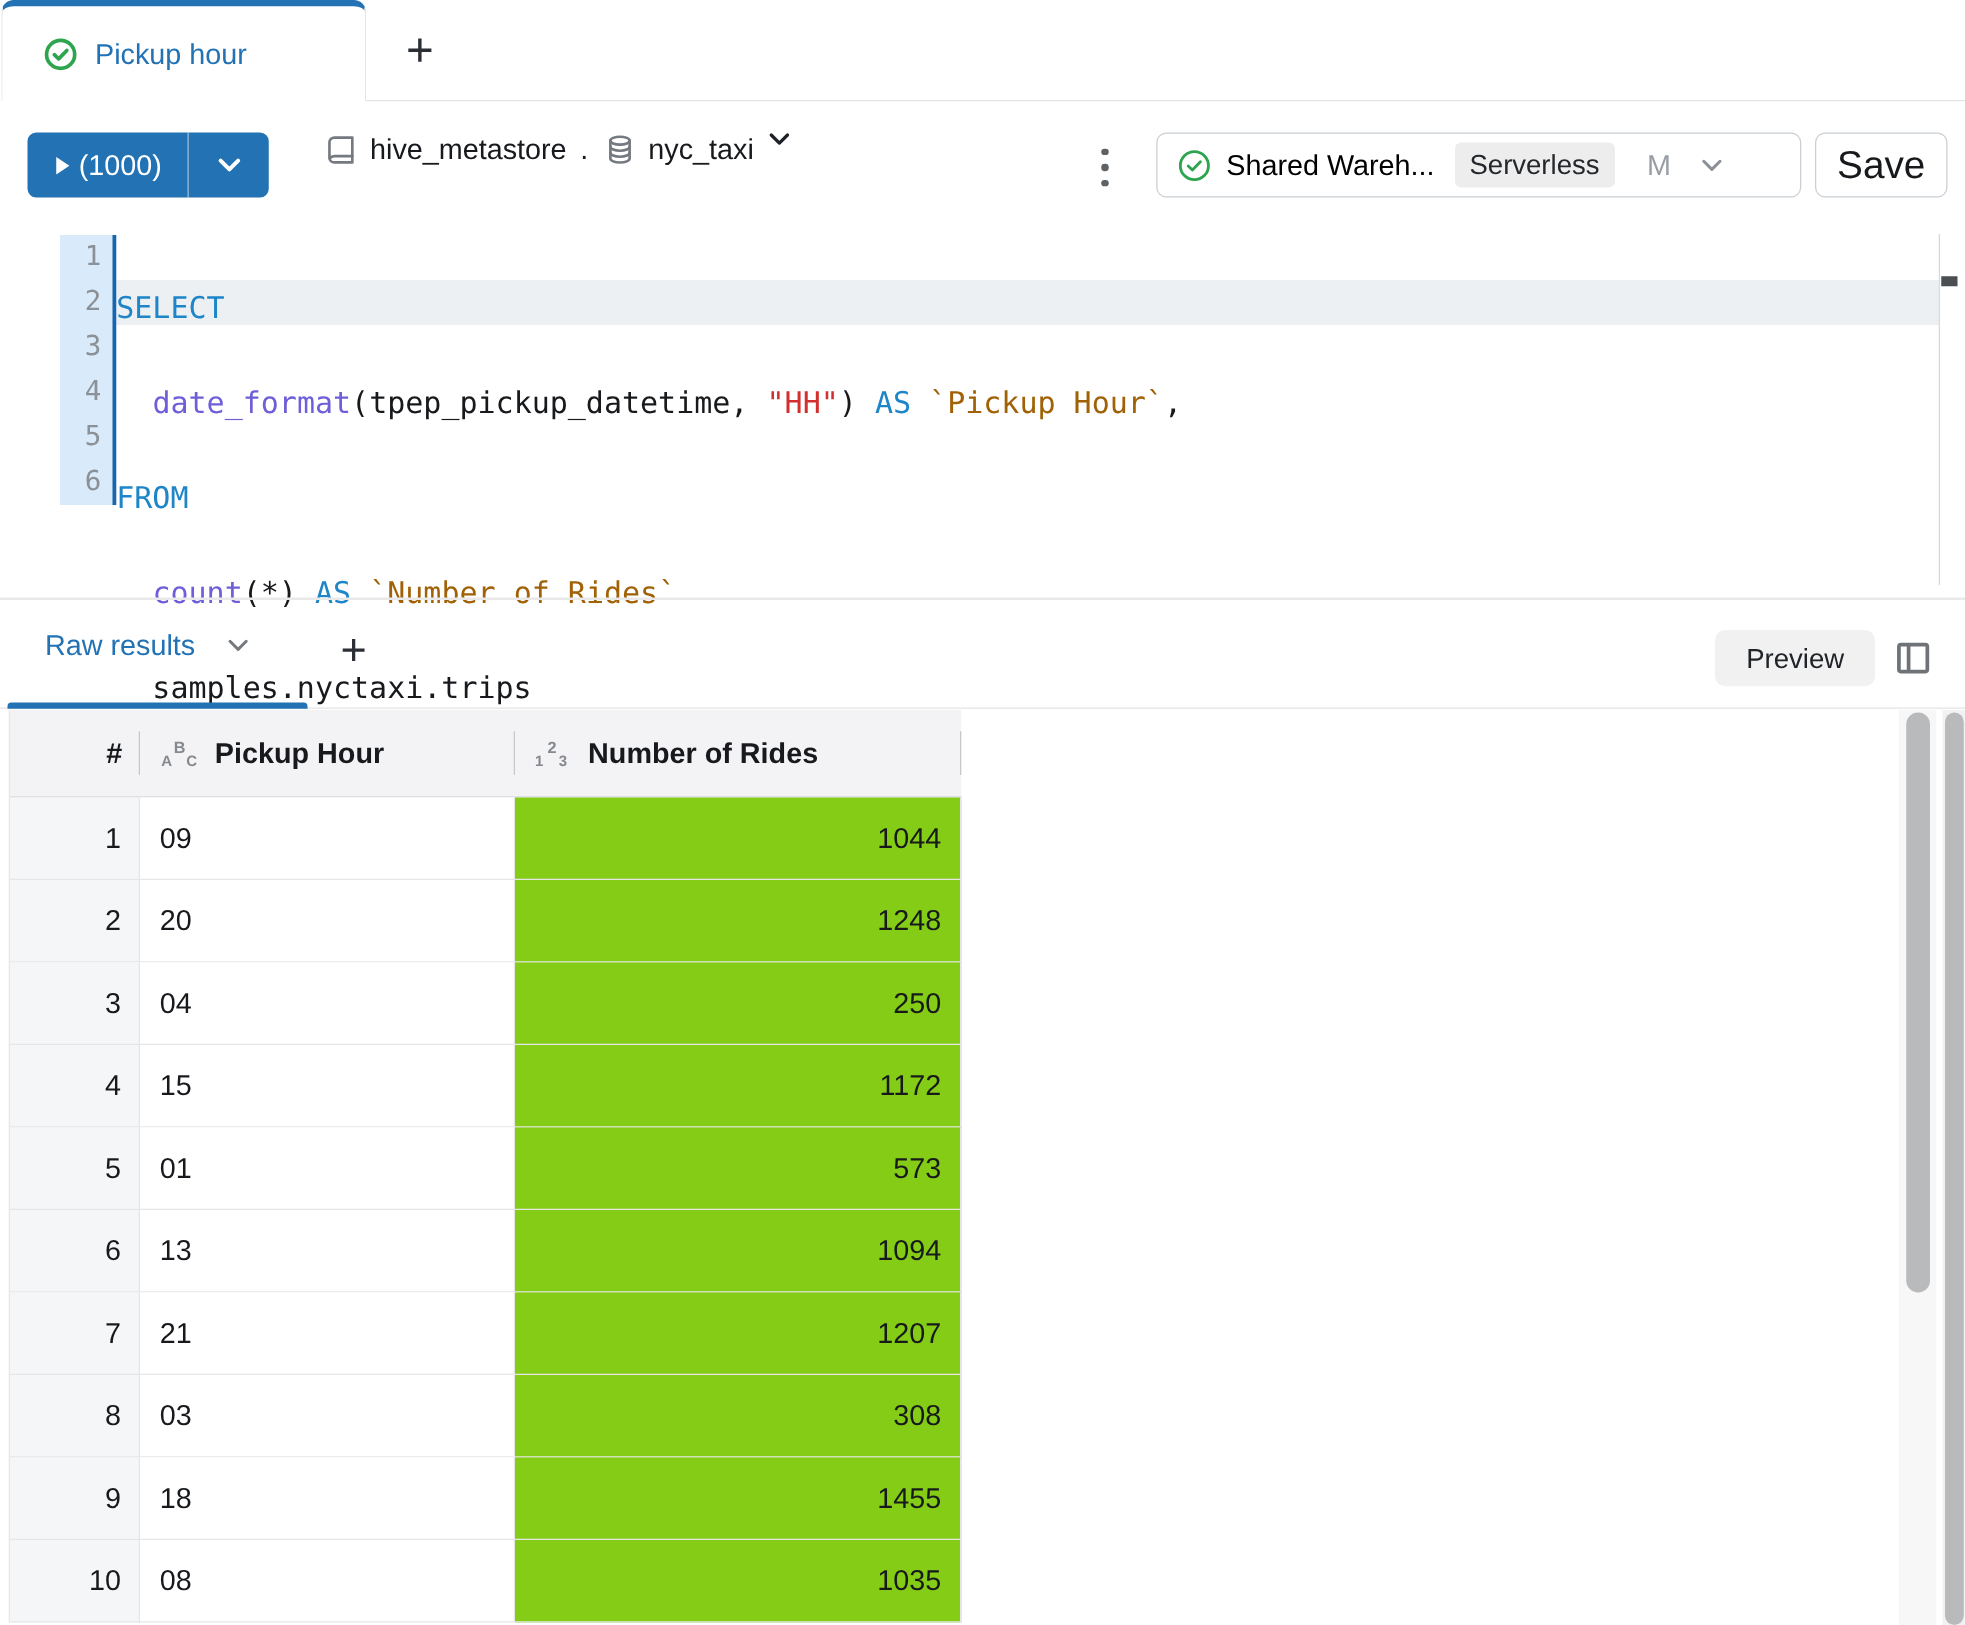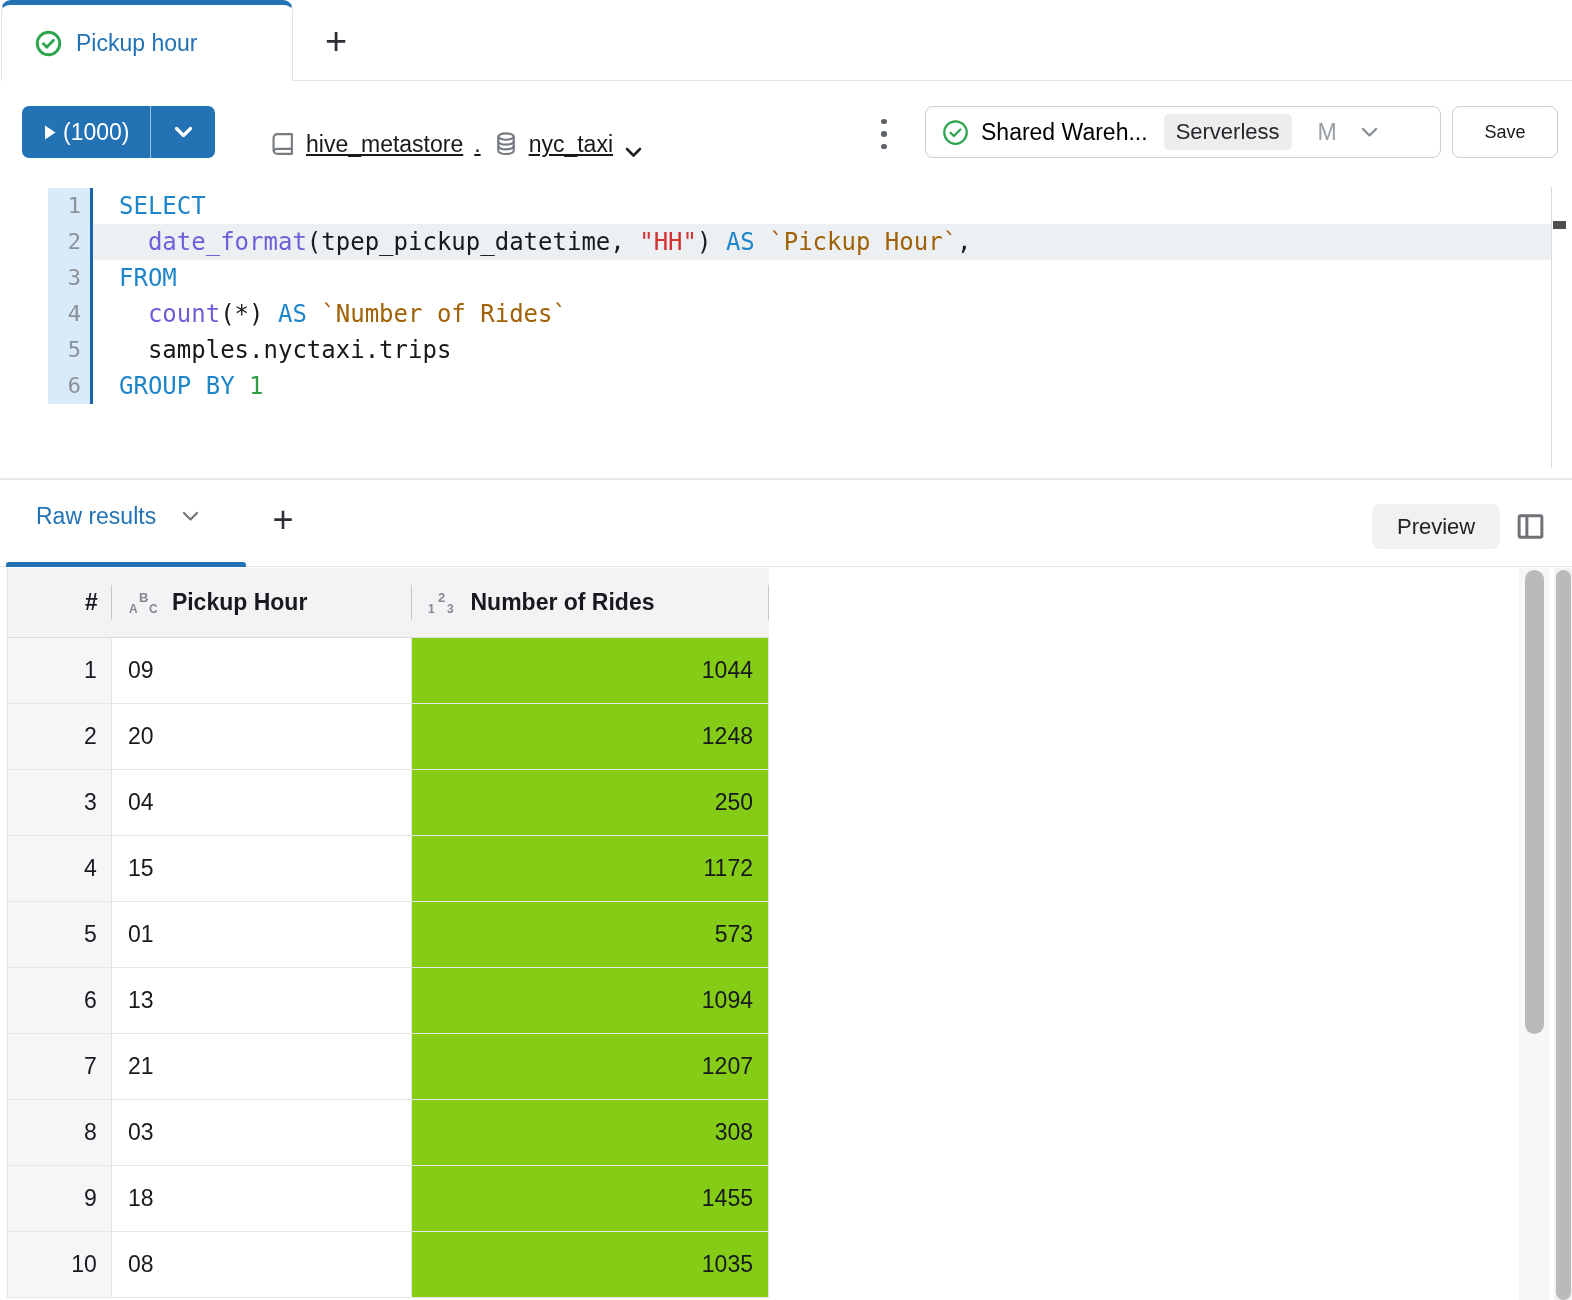--- a/index.html
+++ b/index.html
@@ -17,47 +17,47 @@
     align-items:center; justify-content:center; font-size:38px; font-weight:300; color:#2b2f34; }
 
   
   .run-btn { position:absolute; left:22px; top:106px; height:52px; display:flex; align-items:stretch;
     background:#2272B4; border-radius:7px; color:#fff; }
   .run-main { display:flex; align-items:center; gap:6px; padding:0 21px; cursor:pointer; }
   .run-main .label { font-size:23px; color:#fff; }
   .run-divider { width:1px; background:rgba(255,255,255,.55); margin:0; }
   .run-caret { width:64px; display:flex; align-items:center; justify-content:center; cursor:pointer; }
 
-  .ctx { position:absolute; left:269px; top:106px; height:52px; display:flex; align-items:flex-end; gap:9px;text-decoration:underline; }
+  .ctx { position:absolute; left:259px; top:106px; height:52px; display:flex; align-items:flex-start; gap:9px; }
   .ctx .txt { font-size:23px; color:#17191c; }
   .ctx .dot { margin:0 2px; }
 
   .kebab { position:absolute; left:874px; top:111px; width:20px; height:46px; display:flex;
     flex-direction:column; align-items:center; justify-content:center; gap:7px; }
   .kebab i { width:5.5px; height:5.5px; border-radius:50%; background:#5d6267; }
 
   .wh-box { position:absolute; left:925px; top:106px; width:516px; height:52px; border:1px solid #c9cfd5;
     border-radius:8px; display:flex; align-items:center; padding:0 16px; gap:12px; background:#fff; }
   .wh-box .name { font-size:23px; color:#000000; white-space:nowrap; }
   .wh-badge { background:#ededee; border-radius:5px; padding:5px 12px; font-size:22px; color:#24272b; margin-left:4px; }
   .wh-size { color:#999ea4; font-size:23px; margin-left:14px; }
   .wh-box .chev { margin-left:12px; }
 
   .save-btn { position:absolute; left:1452px; top:106px; width:106px; height:52px; border:1px solid #c9cfd5;
-    border-radius:8px; display:flex; align-items:center; justify-content:center; font-size:18px; background:#fff; }
+    border-radius:8px; display:flex; align-items:center; justify-content:center; font-size:31px; background:#fff; }
 
   
   .active-line-bg { position:absolute; left:93px; top:224px; width:1459px; height:36px; background:#edf0f3; }
   .gutter { position:absolute; left:48px; top:188px; width:45px; background:#d9eafa;
     border-right:3px solid #1765ad; font-family:"DejaVu Sans Mono", monospace; }
   .gutter .ln { height:36px; line-height:36px; text-align:right; padding-right:9px;
     font-size:22px; color:#8b9196; }
   .code { position:absolute; left:93px; top:188px; width:1459px;
     font-family:"DejaVu Sans Mono", monospace; font-size:24px; }
-  .code-line { height:36px; line-height:36px; white-space:pre; padding-left:26px; }
+  .code-line { height:36px; line-height:36px; white-space:pre; padding-left:0;margin-top:40px; }
   .tok-kw   { color:#1e86c8; }
   .tok-fn   { color:#6e5fd9; }
   .tok-str  { color:#d42f2f; }
   .tok-bt   { color:#a16207; }
   .tok-num  { color:#2f9e44; }
   .tok-plain{ color:#17191c; }
   .overview-line { position:absolute; left:1551px; top:187px; width:1px; height:281px; background:#d9d9d9; }
   .overview-mark { position:absolute; left:1553px; top:221px; width:13px; height:8px; background:#4b4f52; }
 
   .section-divider { position:absolute; left:0; top:478px; width:1572px; height:2px; background:#e9e9ea; }

